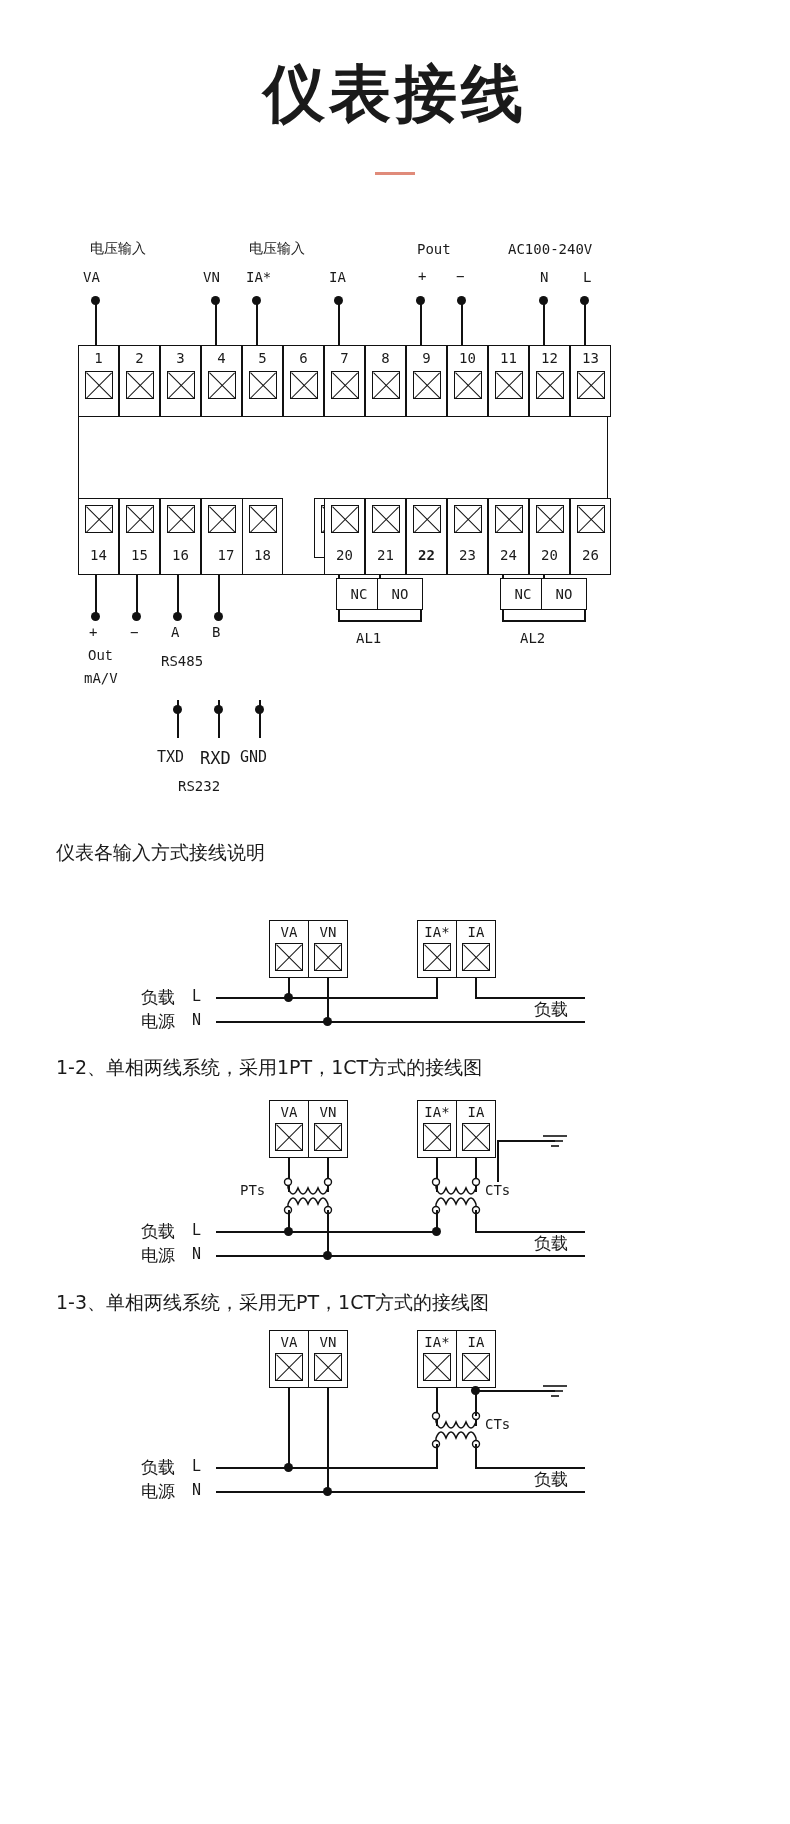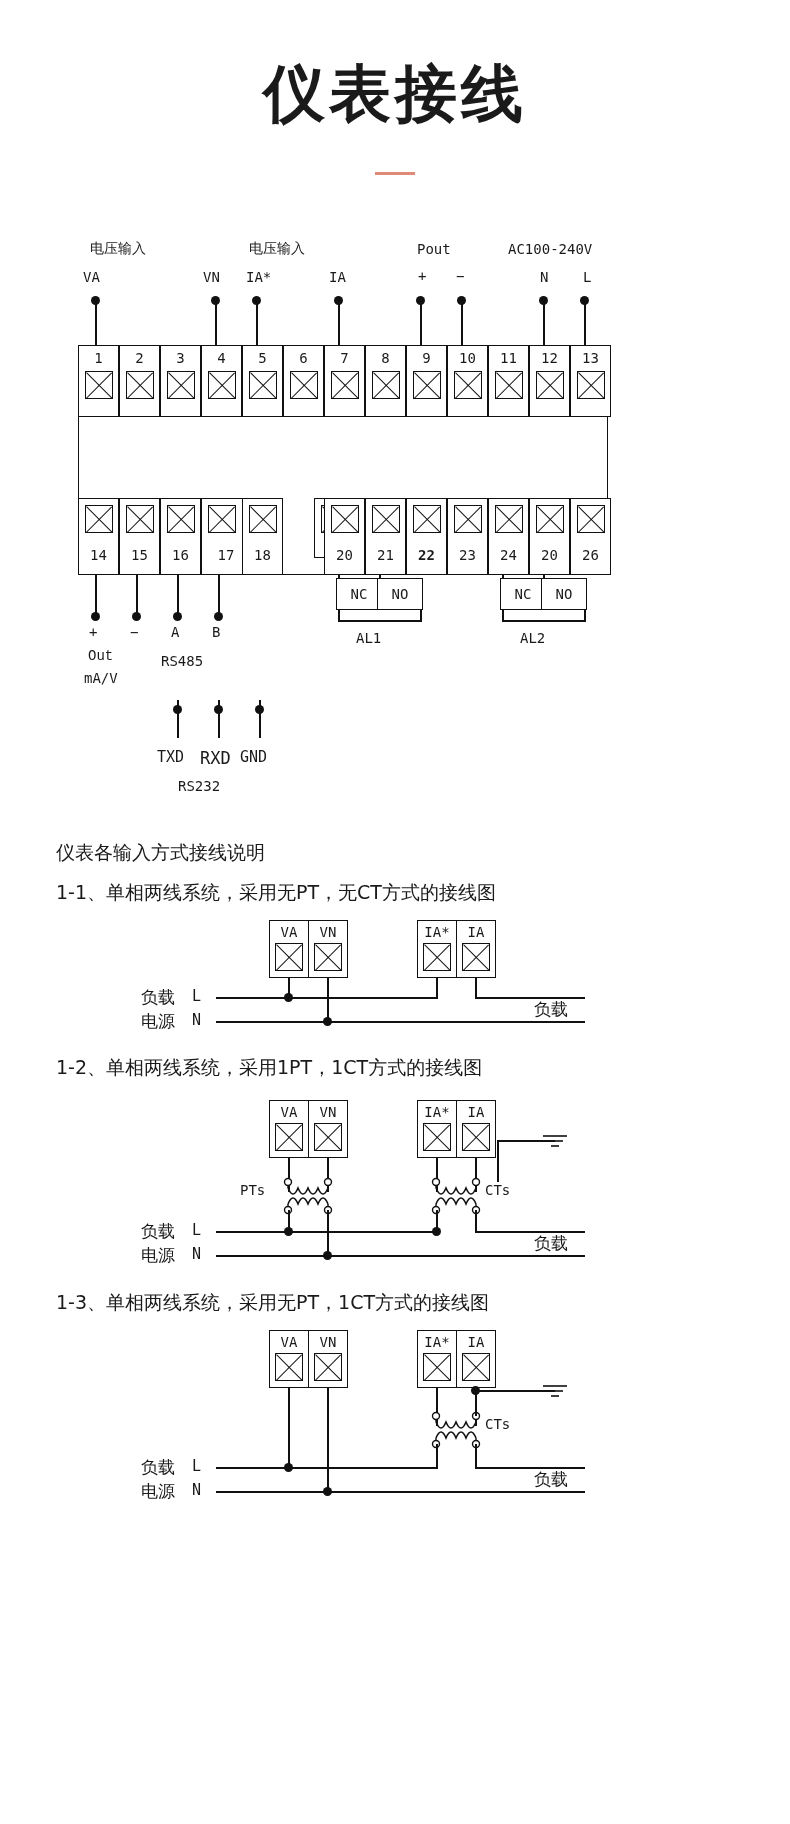--- a/index.html
+++ b/index.html
@@ -272,21 +272,20 @@
   <div class="dot" style="left:214px;top:705px;width:9px;height:9px;"></div>
   <div class="wire" style="left:259px;top:700px;width:2px;height:38px;"></div>
   <div class="dot" style="left:255px;top:705px;width:9px;height:9px;"></div>
 
   <div class="lbl mono" style="left:157px;top:748px;font-size:15px;">TXD</div>
   <div class="lbl mono" style="left:200px;top:748px;font-size:17px;">RXD</div>
   <div class="lbl mono" style="left:240px;top:748px;font-size:15px;">GND</div>
   <div class="lbl mono" style="left:178px;top:778px;">RS232</div>
 
   <div class="sec" style="left:56px;top:840px;">仪表各输入方式接线说明</div>
-  <div class="sec" style="left:56px;top:880px;">1-1、单相两线系统，采用无PT，无CT方式的接线图</div>
   <div class="sec" style="left:56px;top:1055px;">1-2、单相两线系统，采用1PT，1CT方式的接线图</div>
   <div class="sec" style="left:56px;top:1290px;">1-3、单相两线系统，采用无PT，1CT方式的接线图</div>
 
   <div id="case1">
 
     <div class="smallbox" style="left:269px;top:920px;width:40px;height:58px;"></div>
     <div class="smallbox" style="left:308px;top:920px;width:40px;height:58px;"></div>
     <div class="smallbox" style="left:417px;top:920px;width:40px;height:58px;"></div>
     <div class="smallbox" style="left:456px;top:920px;width:40px;height:58px;"></div>
     <div class="smalllbl" style="left:269px;top:924px;width:40px;">VA</div>

